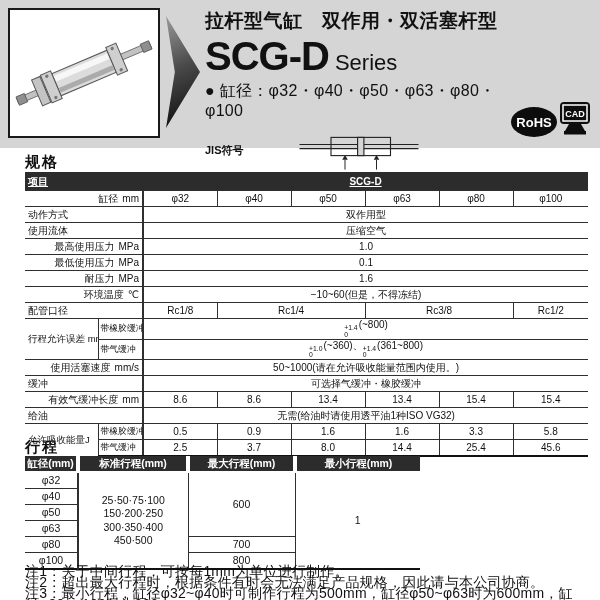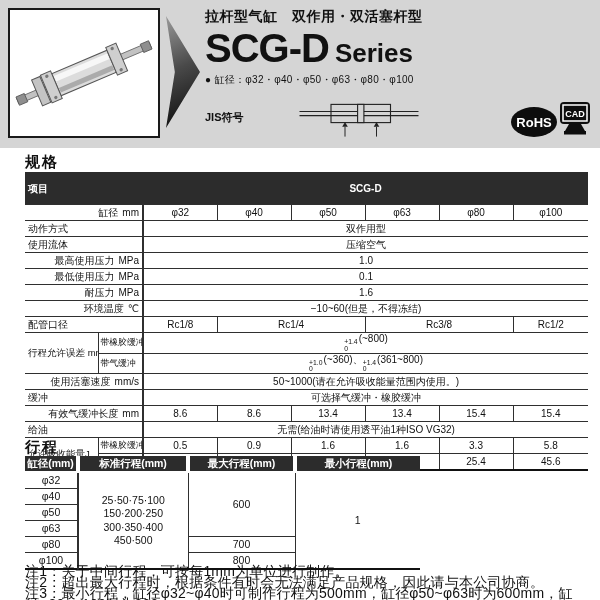--- a/index.html
+++ b/index.html
@@ -8,39 +8,39 @@
 
   
   .banner{position:absolute;left:0;top:0;width:600px;height:148px;background:#d5d5d5;}
   .photo-box{position:absolute;left:8px;top:8px;width:152px;height:130px;background:#ffffff;border:2px solid #1a1a1a;box-sizing:border-box;}
   .photo-box svg{display:block;margin:0 auto;}
   .fwd-arrow{position:absolute;left:166px;top:16px;width:34px;height:112px;
     background:linear-gradient(155deg,#9a9a9a 0%,#4a4a4a 45%,#060606 100%);
     -webkit-clip-path:polygon(0 0,100% 50%,0 100%,26% 50%);
     clip-path:polygon(0 0,100% 50%,0 100%,26% 50%);}
   .title-block{position:absolute;left:205px;top:8px;width:300px;}
-  .subtitle{font-size:14px;font-weight:bold;letter-spacing:.5px;}
+  .subtitle{font-size:19px;font-weight:bold;letter-spacing:.5px;}
   .series-line{margin-top:1px;white-space:nowrap;}
   .series-name{font-size:40px;font-weight:bold;letter-spacing:-1px;line-height:1.05;}
-  .series-suffix{font-size:26px;font-weight:bold;margin-left:6px;}
-  .bore-line{font-size:10px;margin-top:4px;letter-spacing:.3px;}
+  .series-suffix{font-size:22px;font-weight:normal;margin-left:6px;}
+  .bore-line{font-size:16px;margin-top:4px;letter-spacing:.3px;}
   .jis-row{margin-top:9px;display:flex;align-items:center;gap:45px;}
   .jis-label{font-size:11px;font-weight:bold;margin-right:10px;}
   .badges{position:absolute;right:8px;bottom:10px;display:flex;align-items:flex-end;}
 
   
   .section-title{position:absolute;left:25px;font-size:15px;font-weight:bold;letter-spacing:2px;}
   #spec-title{top:153px;}
   #stroke-title{top:438px;}
 
   
   table{border-collapse:collapse;table-layout:fixed;}
   .spec-table{position:absolute;left:25px;top:172px;width:563px;font-size:10px;}
   .spec-table td,.spec-table th{padding:0 3px;height:15px;border-bottom:1px solid #2f2f2f;line-height:1.1;overflow:hidden;white-space:nowrap;}
-  .spec-table tr.hdr th{background:#2c2c2c;color:#fff;height:32px;font-weight:bold;border-bottom:1px solid #2f2f2f;}
+  .spec-table tr.hdr th{background:#2c2c2c;color:#fff;height:18px;font-weight:bold;border-bottom:1px solid #2f2f2f;text-decoration:underline;}
   .spec-table tr.hdr th.item{text-align:left;}
   .spec-table td.lbl{text-align:left;border-right:2px solid #2f2f2f;}
   .spec-table td.lbl .lblflex{display:flex;justify-content:flex-end;align-items:center;}
   .spec-table td.mainlbl{text-align:left;border-right:1px solid #2f2f2f;font-size:9.5px;}
   .spec-table td.sublbl{text-align:left;border-right:2px solid #2f2f2f;font-size:8.8px;padding:0 2px;}
   .spec-table td.d{text-align:center;border-left:1px solid #2f2f2f;}
   .spec-table td.full{text-align:center;}
   .spec-table tr.last td{border-bottom:2px solid #111;}
   .unit{margin-left:4px;}
   .tol{display:inline-flex;flex-direction:column;line-height:1;font-size:6.8px;vertical-align:-2px;text-align:left;margin-right:1px;font-weight:normal;}

